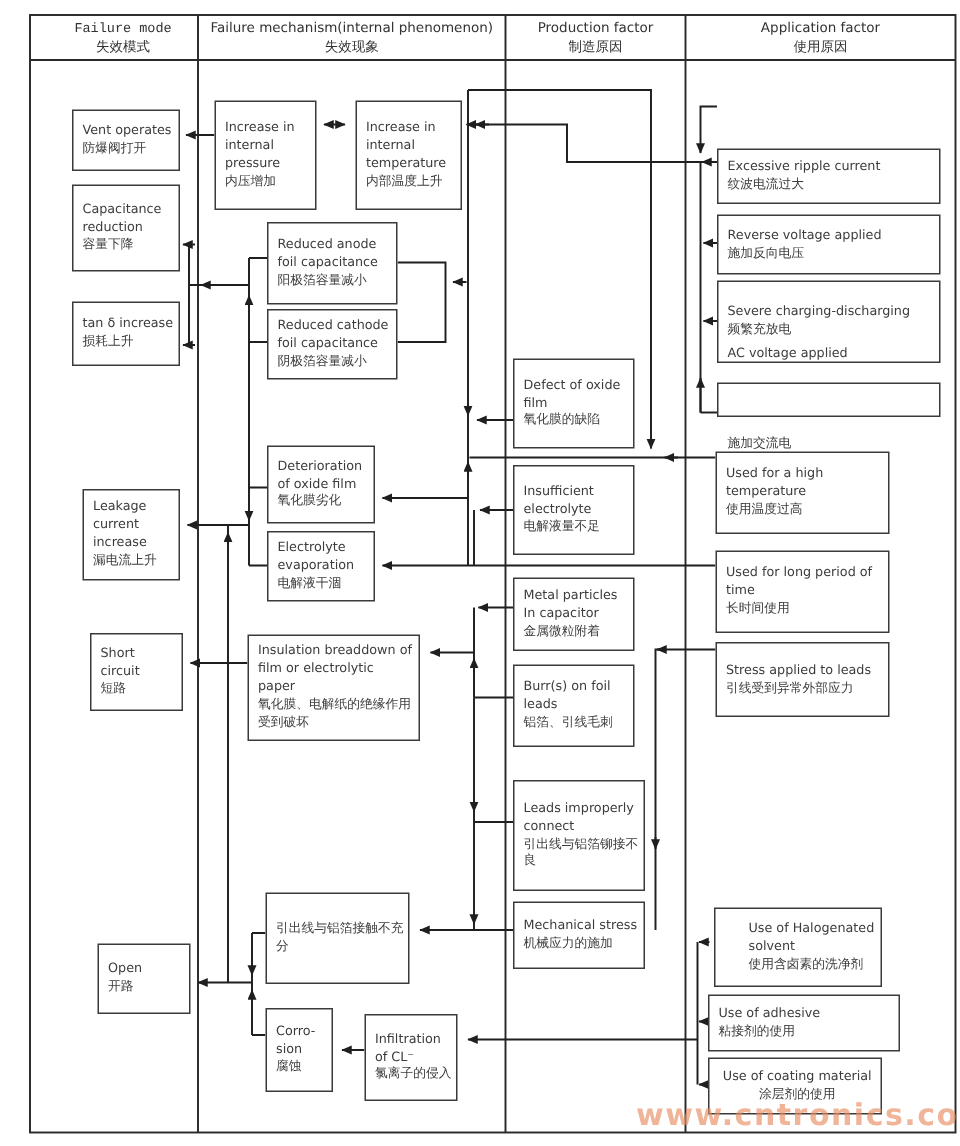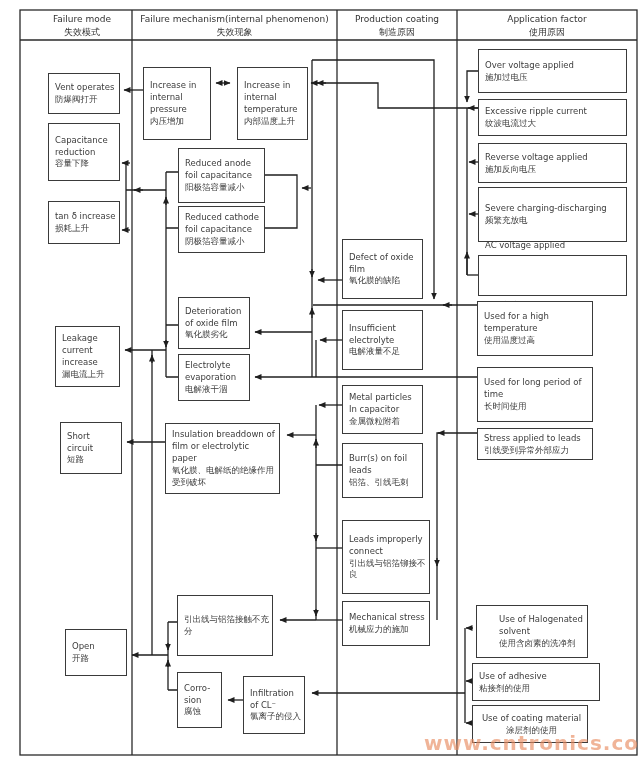--- a/index.html
+++ b/index.html
@@ -110,30 +110,30 @@
       <path d="M243,700 H228" marker-end="url(#ar)"></path>
 
       <path d="M465,628 V723"></path>
       <path d="M473,628 H466" marker-end="url(#ar)"></path>
       <path d="M473,681 H466" marker-end="url(#ar)"></path>
       <path d="M473,723 H466" marker-end="url(#ar)"></path>
       <path d="M465,693 H312" marker-end="url(#ar)"></path>
     </g>
   </svg>
 
-  <div class="hd" style="left:21px;top:13px;width:122px;">
+  <div class="hd" style="left:21px;top:13px;width:122px;font-family:Liberation Mono, monospace;">
     <div>Failure mode</div>
     <div>失效模式</div>
   </div>
   <div class="hd" style="left:133px;top:13px;width:203px;">
     <div>Failure mechanism(internal phenomenon)</div>
     <div>失效现象</div>
   </div>
   <div class="hd" style="left:338px;top:13px;width:118px;">
-    <div>Production coating</div>
+    <div>Production factor</div>
     <div>制造原因</div>
   </div>
   <div class="hd" style="left:458px;top:13px;width:178px;">
     <div>Application factor</div>
     <div>使用原因</div>
   </div>
 
   <div class="bx" style="left:48px;top:73px;width:72px;height:41px;">
     <div class="en">Vent operates</div>
       <div class="zh">防爆阀打开</div>
@@ -217,49 +217,45 @@
     </div>
   <div class="bx" style="left:342px;top:520px;width:88px;height:74px;">
     <div class="en">Leads improperly connect</div>
       <div class="zh">引出线与铝箔铆接不良</div>
     </div>
   <div class="bx" style="left:342px;top:601px;width:88px;height:45px;">
     <div class="en">Mechanical stress</div>
       <div class="zh">机械应力的施加</div>
     </div>
 
-  <div class="bx" style="left:478px;top:49px;width:149px;height:44px;">
-    <div class="en">Over voltage applied</div>
-      <div class="zh">施加过电压</div>
-    </div>
   <div class="bx" style="left:478px;top:99px;width:149px;height:37px;">
     <div class="en">Excessive ripple current</div>
       <div class="zh">纹波电流过大</div>
     </div>
   <div class="bx" style="left:478px;top:143px;width:149px;height:40px;">
     <div class="en">Reverse voltage applied</div>
       <div class="zh">施加反向电压</div>
     </div>
   <div class="bx" style="left:478px;top:187px;width:149px;height:55px;">
     <div class="en">Severe charging-discharging</div>
       <div class="zh">频繁充放电</div>
     </div>
-  <div class="bx" style="left:478px;top:255px;width:149px;height:41px;gap:48px;">
+  <div class="bx" style="left:478px;top:255px;width:149px;height:23px;gap:48px;">
     <div class="en">AC voltage applied</div>
       <div class="zh">施加交流电</div>
     </div>
   <div class="bx" style="left:477px;top:301px;width:116px;height:55px;">
     <div class="en">Used for a high temperature</div>
       <div class="zh">使用温度过高</div>
     </div>
   <div class="bx" style="left:477px;top:367px;width:116px;height:55px;">
     <div class="en">Used for long period of time</div>
       <div class="zh">长时间使用</div>
     </div>
-  <div class="bx" style="left:477px;top:428px;width:116px;height:32px;">
+  <div class="bx" style="left:477px;top:428px;width:116px;height:50px;">
     <div class="en">Stress applied to leads</div>
       <div class="zh">引线受到异常外部应力</div>
     </div>
   <div class="bx" style="left:476px;top:605px;width:112px;height:53px;padding-left:22px;">
     <div class="en">Use of Halogenated solvent</div>
       <div class="zh">使用含卤素的洗净剂</div>
     </div>
   <div class="bx" style="left:472px;top:663px;width:128px;height:38px;">
     <div class="en">Use of adhesive</div>
       <div class="zh">粘接剂的使用</div>

